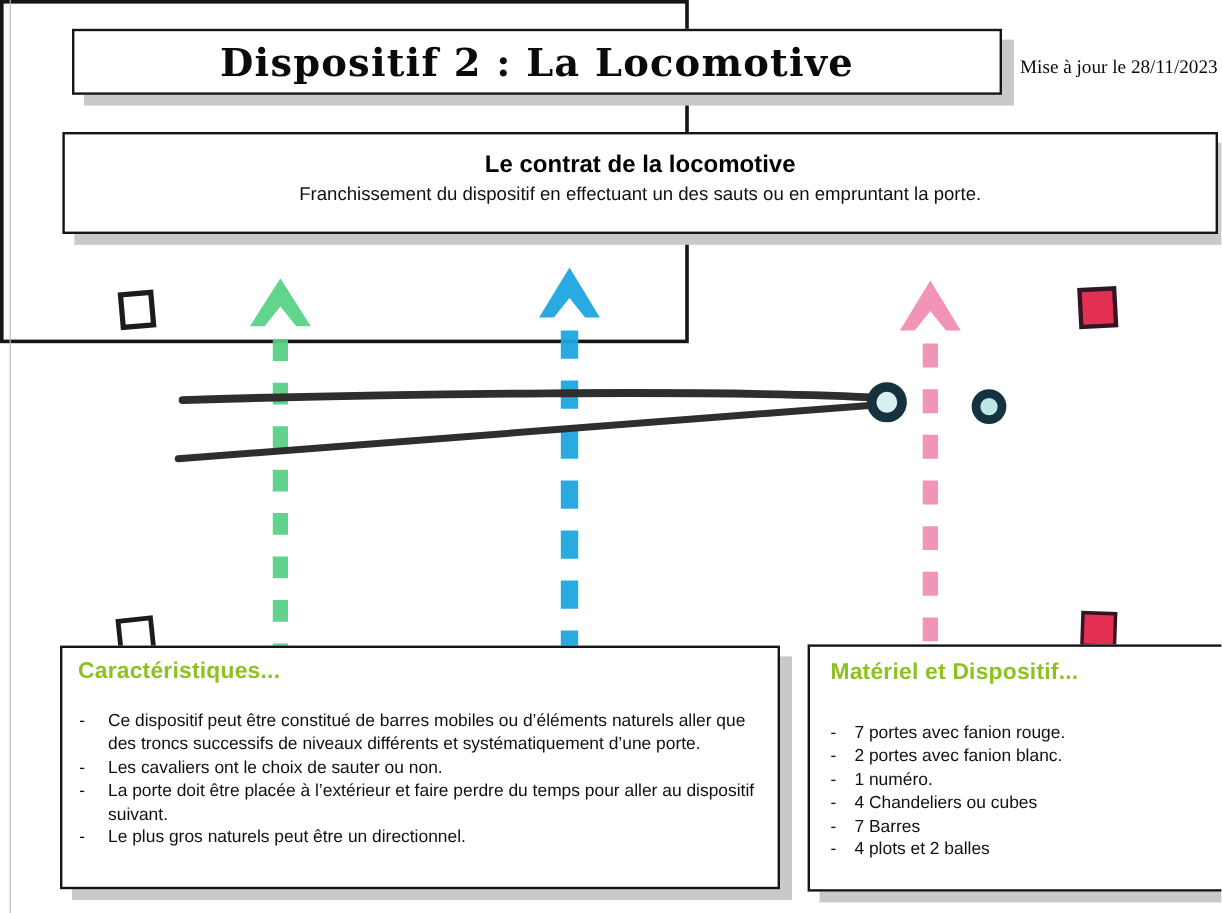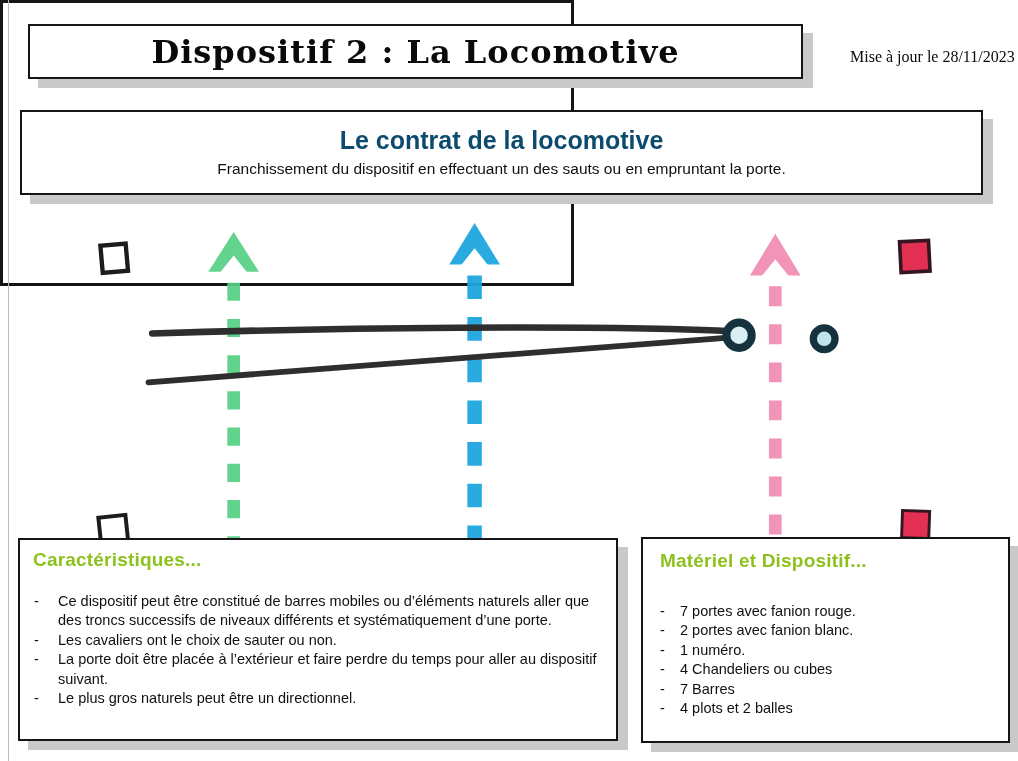--- a/index.html
+++ b/index.html
@@ -4,33 +4,33 @@
 <style>
   html, body { margin:0; padding:0; background:#ffffff; }
   .page {
     position:relative; width:1018px; height:761px; background:#ffffff;
     font-family:"Liberation Sans", sans-serif; overflow:hidden;
   }
   .page-edge-line {
     position:absolute; left:8px; top:0; width:1px; height:761px; background:#bcbcbc;
   }
   .box { position:absolute; background:#ffffff; border:2px solid #151515; box-sizing:border-box; }
-  .hard-shadow  { box-shadow:10px 9px 0 #c9c9c9; }
+  .hard-shadow  { box-shadow:10px 9px 0 #c9c9c9;margin-left:32px; }
 
   
   .title-box { left:28px; top:24px; width:775px; height:55px;
                display:flex; align-items:center; justify-content:center; }
   .title-text { font-family:"DejaVu Serif", serif; font-weight:bold; font-size:32px;
                 letter-spacing:1px; color:#0a0a0a; white-space:nowrap; }
   .updated-text { position:absolute; left:850px; top:48px; width:190px;
                   font-family:"Liberation Serif", serif; font-size:16px; color:#0a0a0a; }
 
   
   .contract-box { left:20px; top:110px; width:963px; height:85px; text-align:center; }
-  .contract-heading { margin-top:14px; font-size:25px; font-weight:bold; color:#0c4a6e;text-align:center; }
+  .contract-heading { margin-top:14px; font-size:20px; font-weight:bold; color:#000000;text-align:center; }
   .contract-body { margin-top:5px; font-size:15.5px; color:#101010; }
 
   
   .diagram-box { left:193px; top:226px; width:568px; height:280px; border:3px solid #151515; }
   .diagram-box svg { position:absolute; left:0; top:0; width:100%; height:100%; }
 
   
   .carac-box    { left:18px;  top:538px; width:600px; height:203px; }
   .materiel-box { left:641px; top:537px; width:369px; height:206px; }
   .green-heading { font-size:19px; font-weight:bold; color:#8dc21e; letter-spacing:0.2px; }

